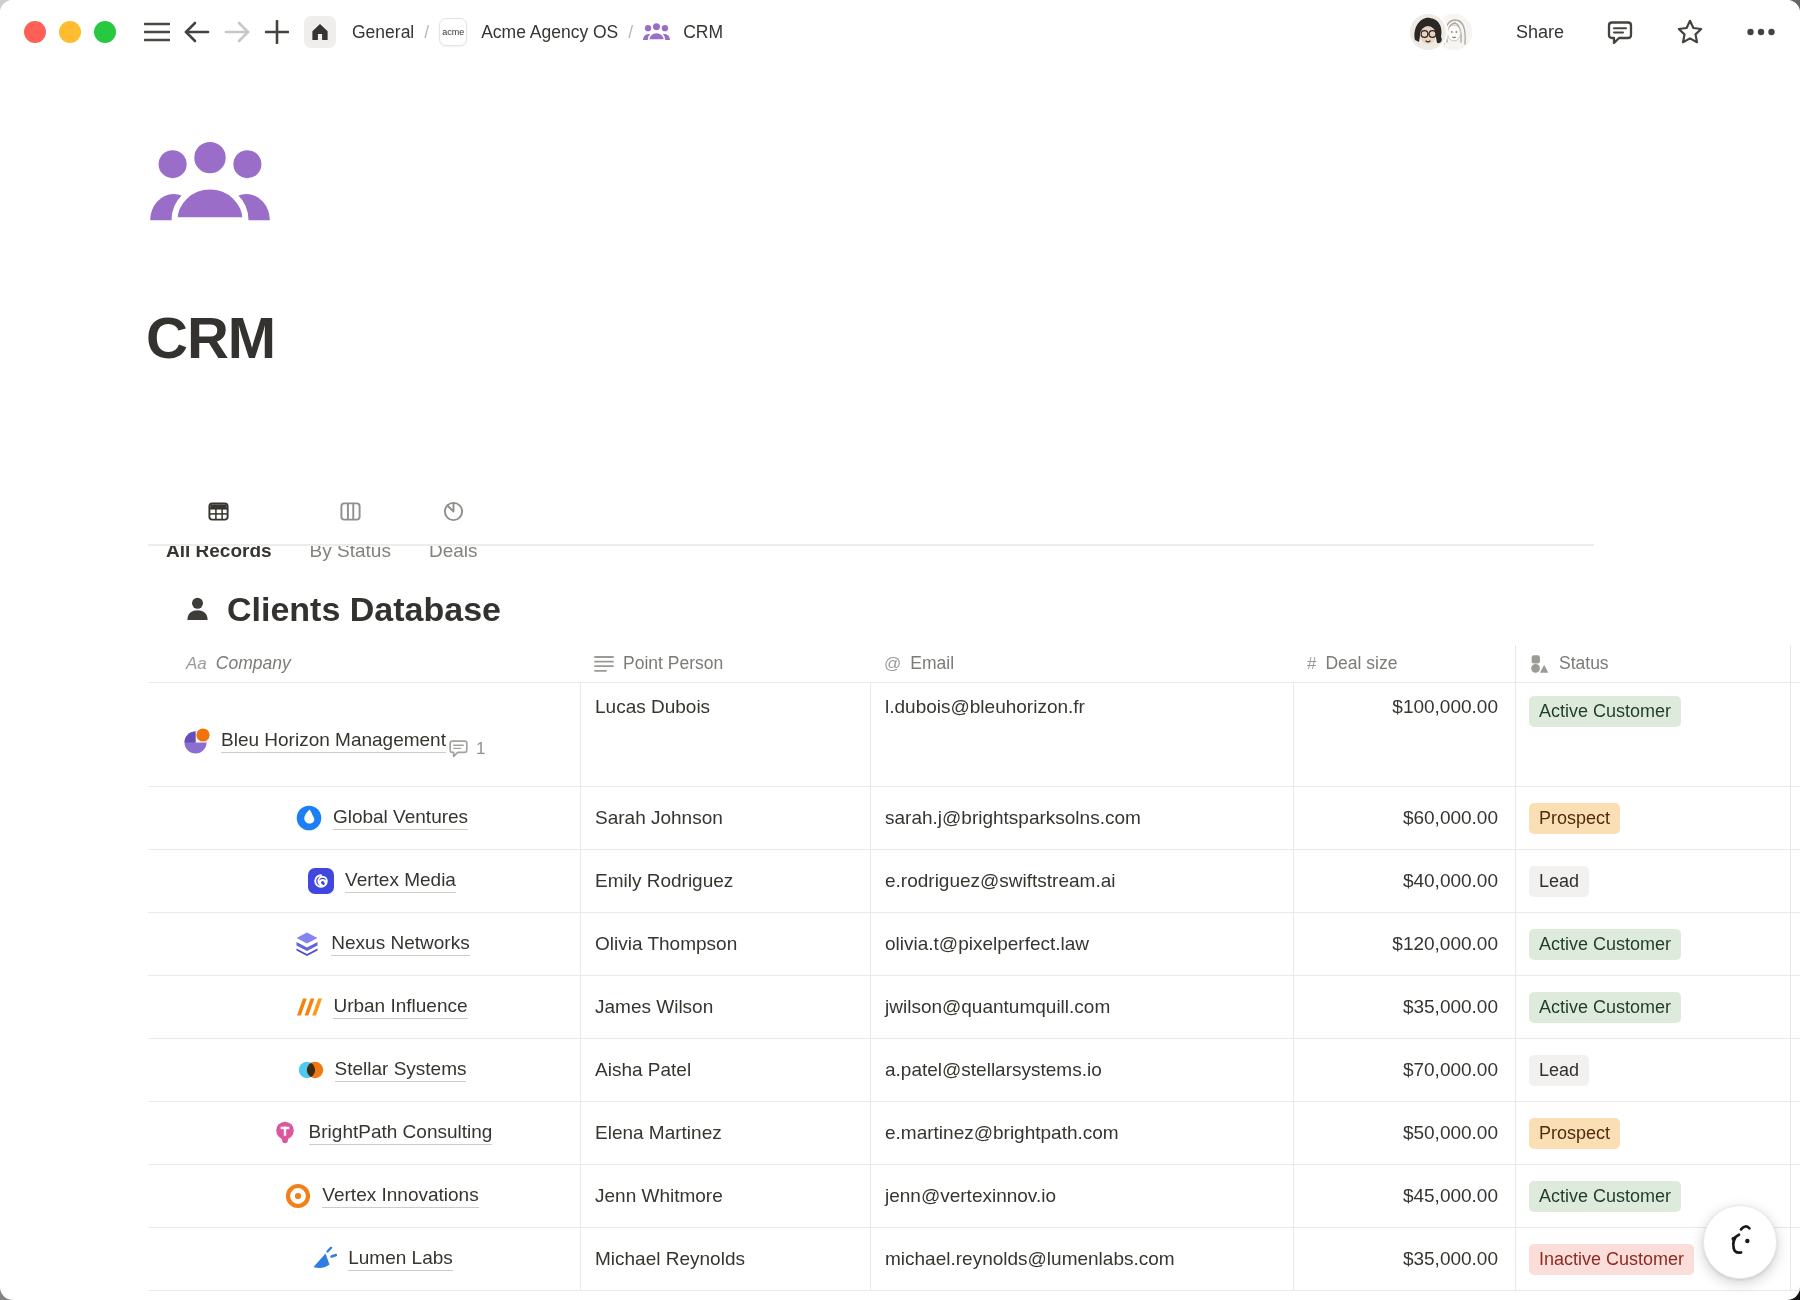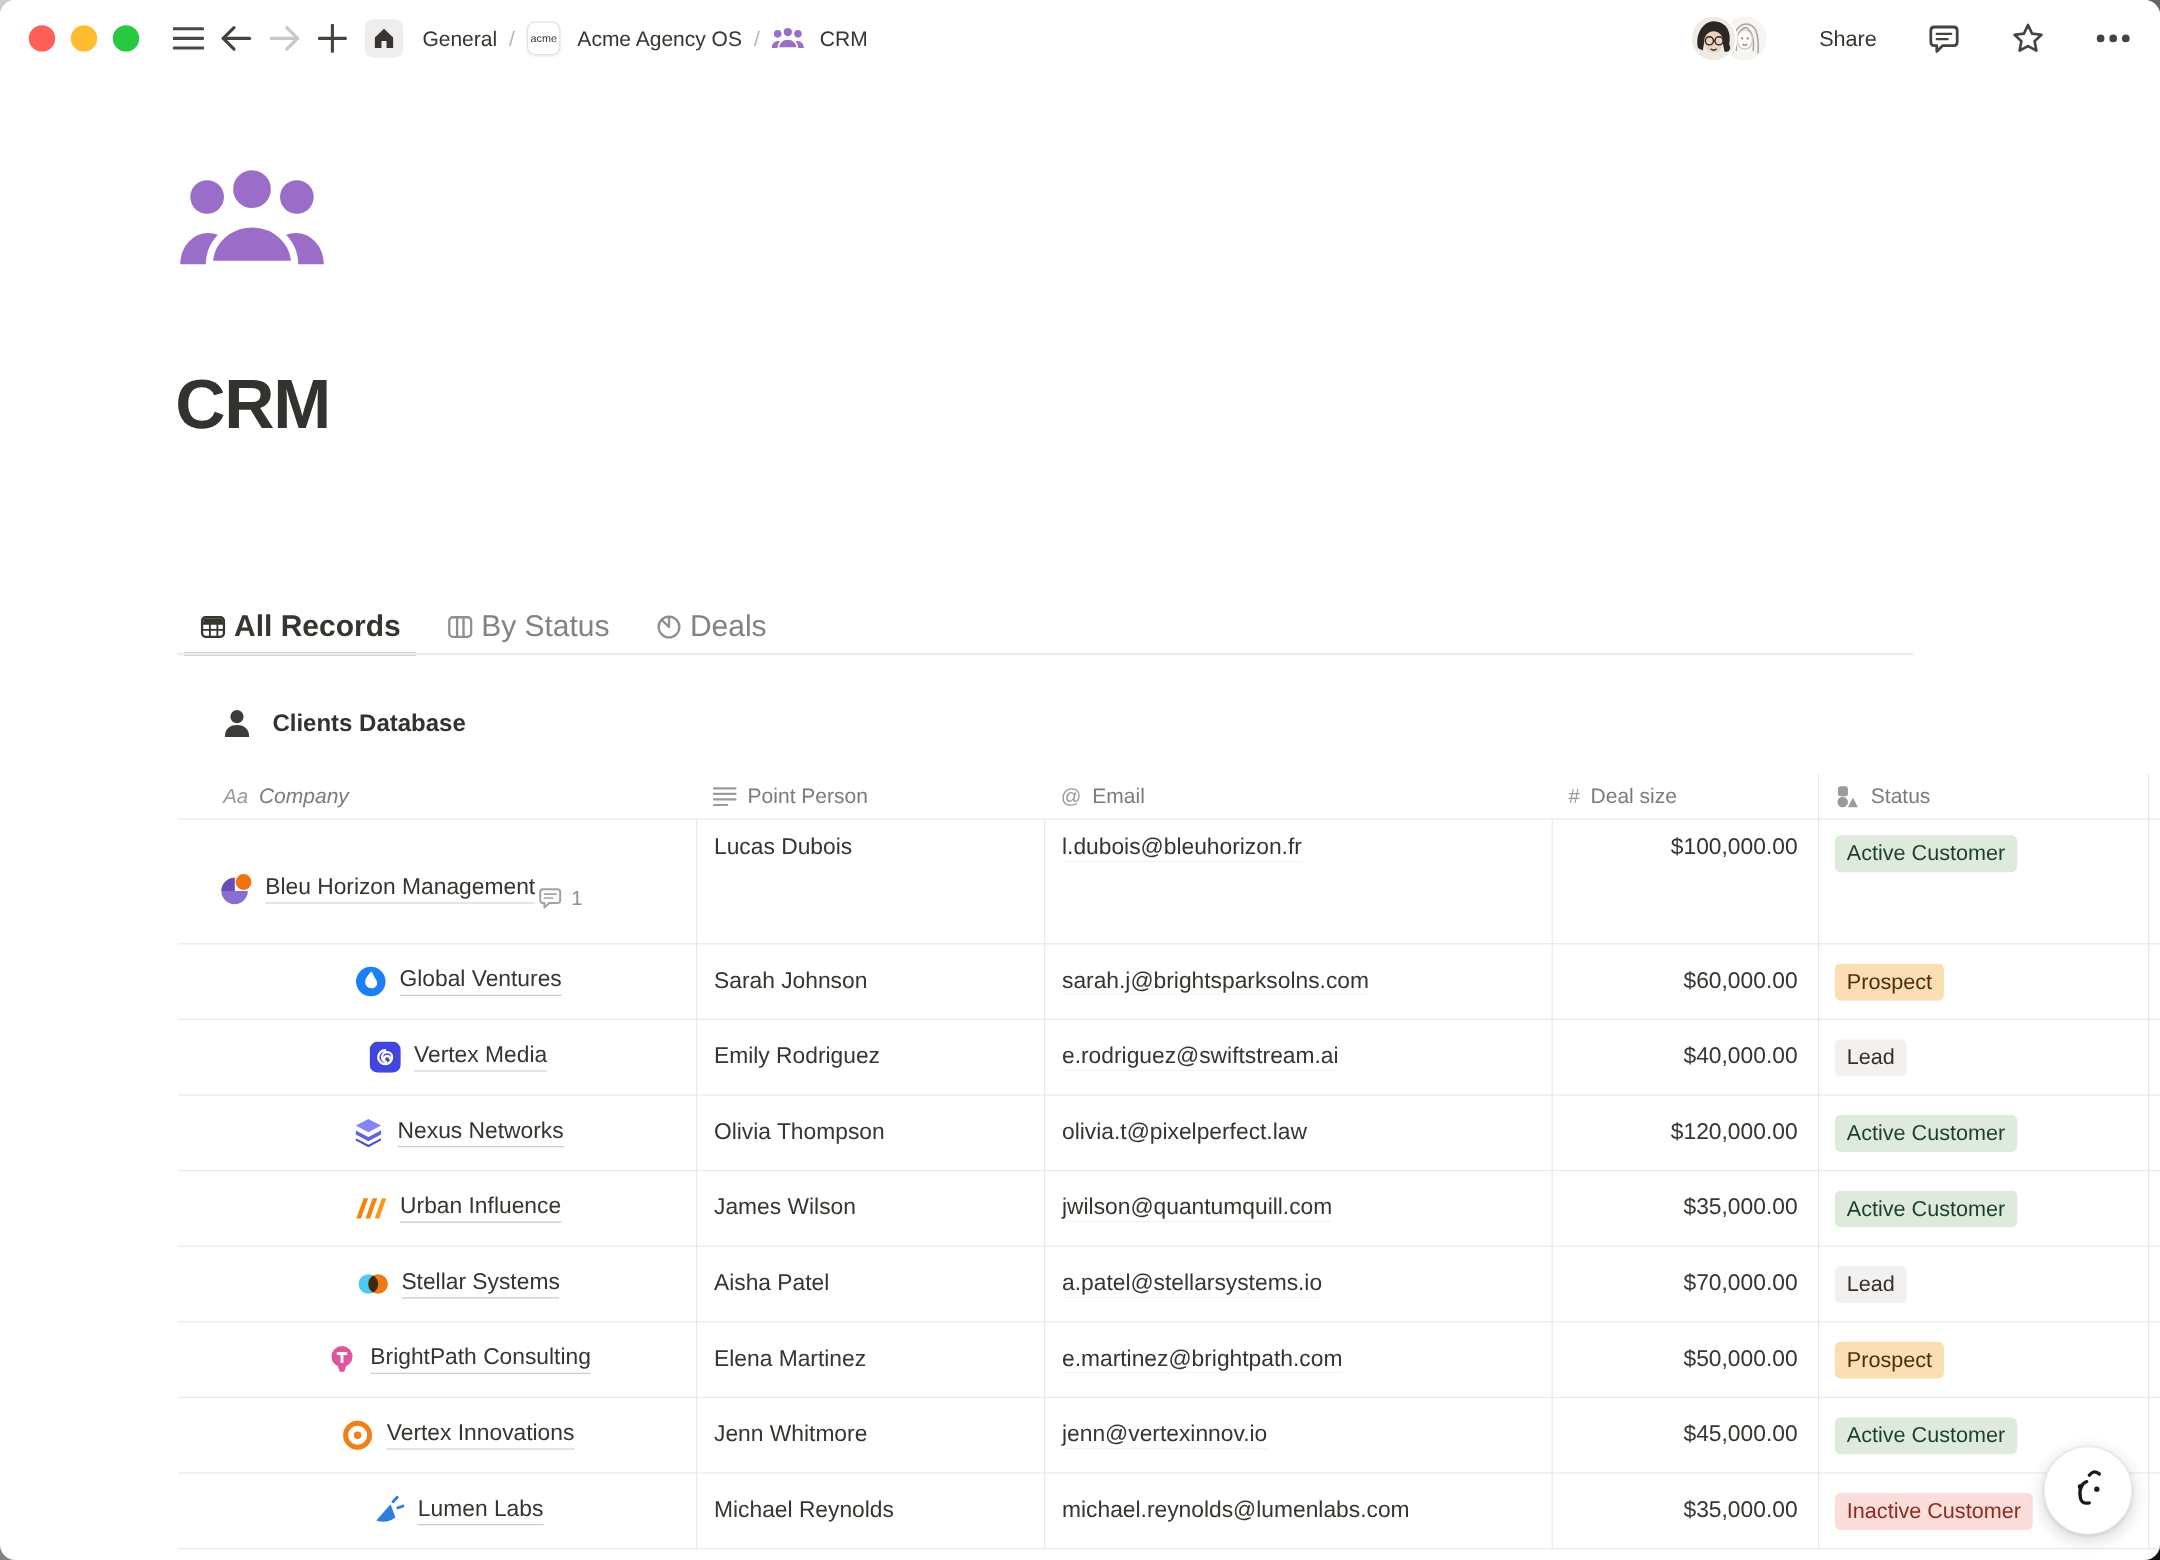--- a/index.html
+++ b/index.html
@@ -34,29 +34,29 @@
   .avatars { display:flex; align-items:center; }
   .avatar { width:40px; height:40px; border-radius:50%; border:2px solid #fff; background:#F1EDE8; overflow:hidden; }
   .avatar + .avatar { margin-left:-14px; z-index:0; }
   .avatar:first-child { z-index:1; }
   .share { font-size:18px; font-weight:500; color:#37352F; }
   
   .page-icon { position:absolute; left:148px; top:138px; width:124px; height:86px; cursor:default; }
   .page-title { position:absolute; left:146px; top:304px; font-size:58px; font-weight:700;
     letter-spacing:-1px; color:#34322E; }
   .tabs { position:absolute; left:153px; top:500px; height:45px; display:flex; gap:12px; }
-  .tab { display:flex; align-items:center; gap:6px; padding:0 13px; font-size:25px;
-    font-weight:500; color:#84827E; position:relative; cursor:default; }
+  .tab { display:flex; align-items:center; gap:17px; padding:0 13px; font-size:19px;
+    font-weight:500; color:#84827E; position:relative; cursor:default;flex-direction:column; }
   .tab .ticon { display:flex; }
   .tab.active { color:#37352F; font-weight:600; }
   .tab.active::after { content:""; position:absolute; left:0; right:0; bottom:-1px; height:2.5px;
     background:#37352F; border-radius:2px; }
   .tabs-rule { position:absolute; left:148px; top:544px; width:1446px; height:1.5px; background:#EDECE9; }
   .section-head { position:absolute; left:185px; top:590px; display:flex; align-items:center; gap:17px; }
-  .section-head h2 { font-size:20px; font-weight:700; color:#34322E; }
+  .section-head h2 { font-size:34px; font-weight:700; color:#34322E; }
   
   .db { position:absolute; left:148px; top:645px; width:1652px; height:646px; }
   .grid-cols { display:grid; grid-template-columns:432px 290px 423px 222px 275px 1fr; }
   .db-head { height:38px; border-bottom:1px solid #E9E9E7; }
   .h-cell { display:flex; align-items:center; gap:9px; padding-left:14px; color:#7D7B77;
     font-size:17.5px; overflow:hidden; white-space:nowrap; cursor:default; }
   .h-cell.first { padding-left:38px;font-style:italic; }
   .hic-t { color:#9B9A97; font-size:17px; }
   .db-row { height:63px; border-bottom:1px solid #E9E9E7; align-items:center; }
   .db-row.tall { height:104px; align-items:flex-start; }

